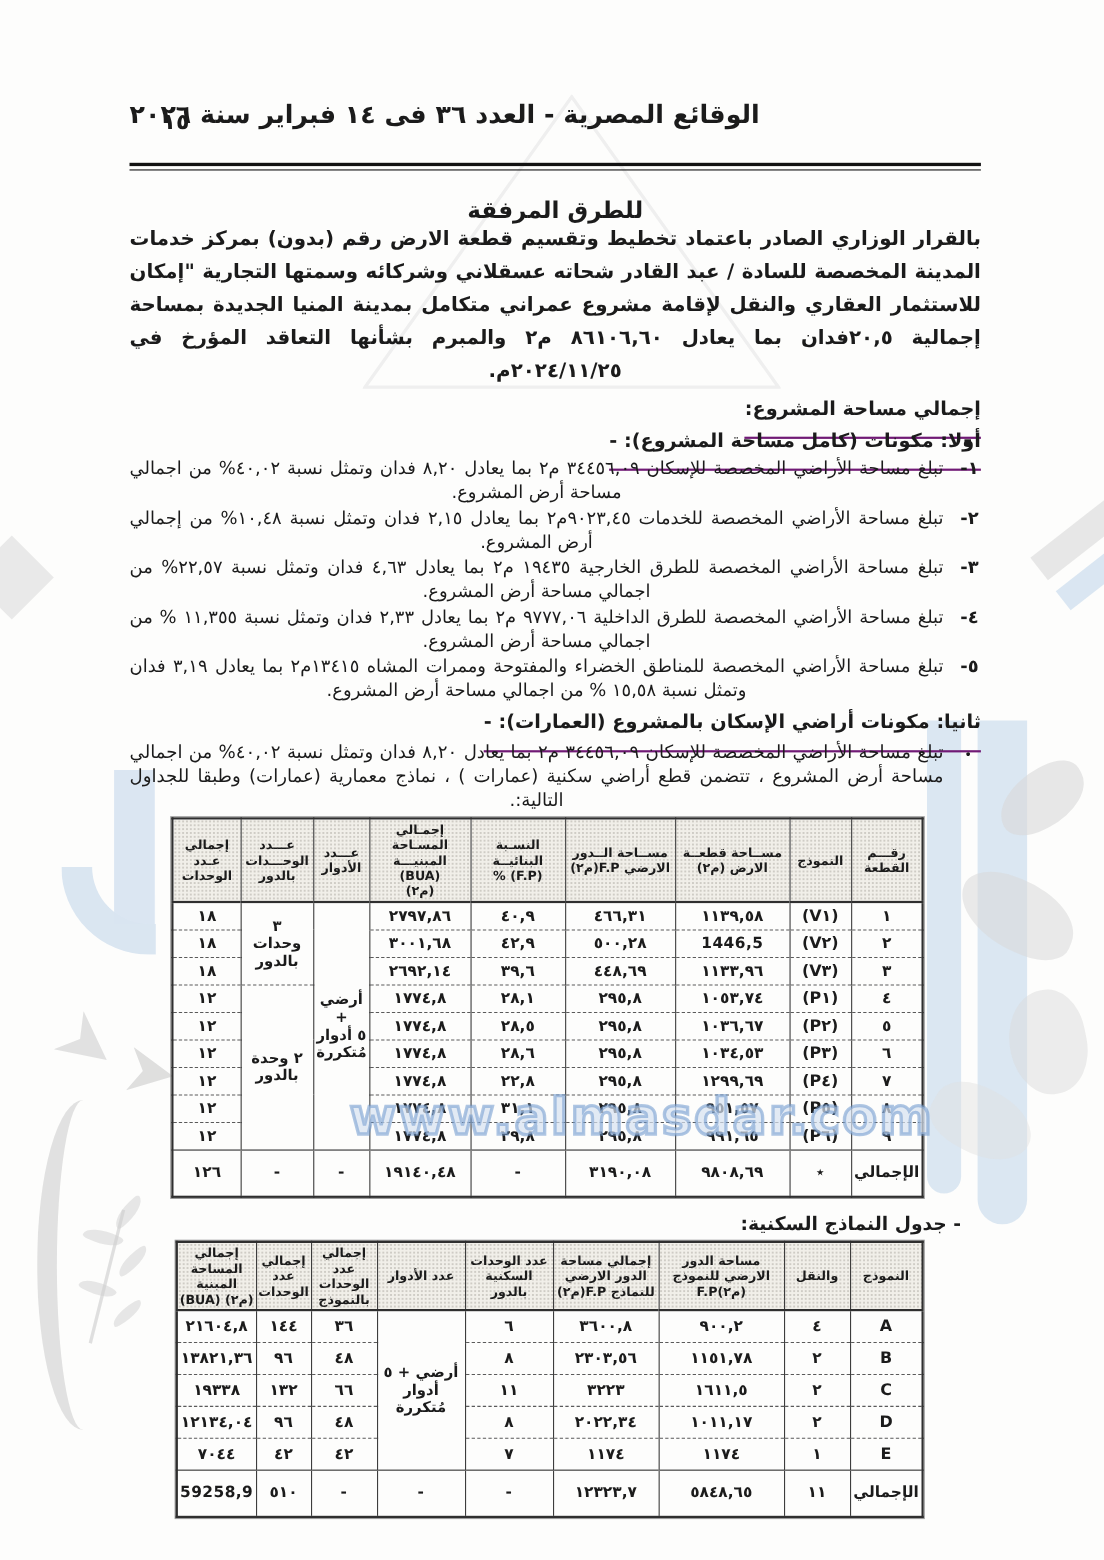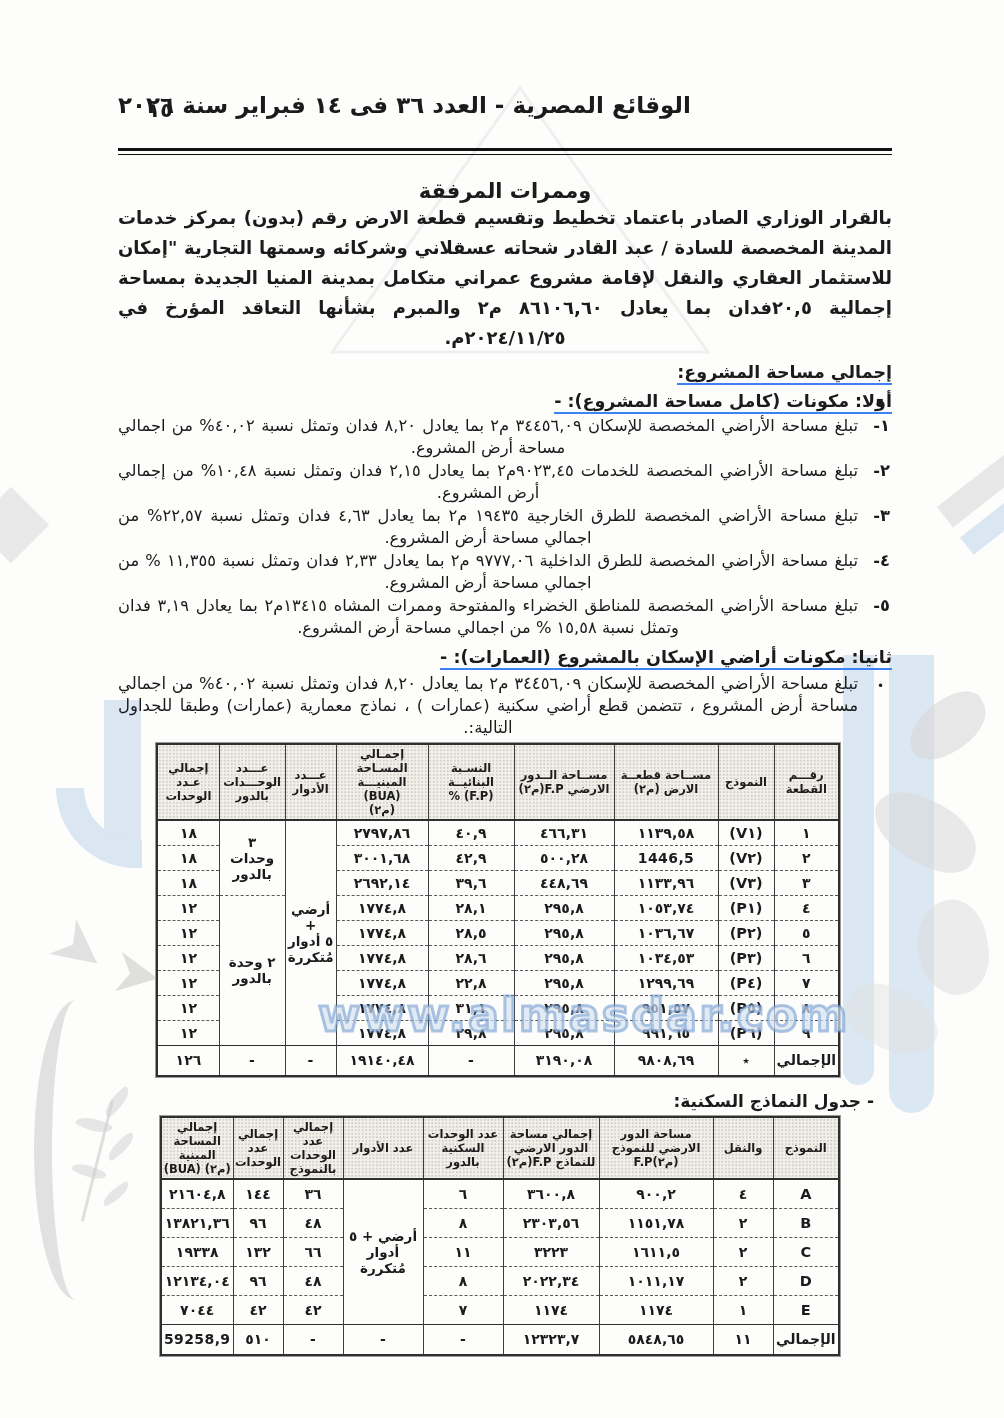--- a/index.html
+++ b/index.html
@@ -15,21 +15,21 @@
   .gz-title{text-align:left;font-size:23px;font-weight:800;padding-right:92px;letter-spacing:.3px}
   .gz-page{position:absolute;left:30px;top:6px;font-size:20px;font-weight:700}
   .rule{height:7px;border-top:3px solid #121212;border-bottom:1.5px solid #121212;margin-top:12px}
 
   .doc-title{text-align:center;font-size:21px;font-weight:800;margin-top:24px;letter-spacing:.5px}
 
   .intro{margin-top:0;font-size:18px;font-weight:700;line-height:30px;
          text-align:justify;text-align-last:center}
 
   .sec-h{font-size:17.5px;font-weight:800;margin-top:9px}
-  .sec-h .u{border-bottom:2px solid #3b82f6;padding-bottom:1px}
+  .sec-h .u{border-bottom:2px solid #701a75;padding-bottom:15px}
 
   .b-row{position:relative;padding-right:34px;margin-top:6px;font-size:16.5px;line-height:22px;
          text-align:justify;text-align-last:right}
   .b-row .b-icon{position:absolute;right:8px;top:2px;font-size:12px}
   .b-row.multi{line-height:22px;text-align-last:center}
 
   .items{margin-top:4px}
   .item{position:relative;padding-right:34px;font-size:16.3px;line-height:21.5px;margin-top:2px;
         text-align:justify;text-align-last:center}
   .item .num{position:absolute;right:2px;top:0;font-weight:700}
@@ -46,21 +46,21 @@
      background-image:radial-gradient(rgba(70,65,55,.20) .7px,transparent .8px);
      background-size:3.5px 3.5px}
   td{font-size:14px;font-weight:700;letter-spacing:.4px;padding:0 2px;
      border-left:1.4px solid #3d3d3d;border-right:1.4px solid #3d3d3d;
      border-top:1px dashed #5a5a5a;border-bottom:1px dashed #5a5a5a}
   thead th{border-bottom:2px solid #2f2f2f}
   .t1 th{height:56px}
   .t1 td{height:25px}
   .t2 th{height:62px}
   .t2 td{height:29px}
-  tbody tr:last-child td{border-top:1.8px solid #303030;font-weight:800;height:31px}
+  tbody tr:last-child td{border-top:1.8px solid #303030;font-weight:800;height:43px}
   td.merge{font-size:13.5px;line-height:16px;font-weight:700}
   td.model{font-size:14.5px;letter-spacing:0}
 
   
   .wm{position:absolute;pointer-events:none;z-index:0}
   .wm-top-triangle{left:330px;top:86px;opacity:.8}
   .wm-slash-grey{left:928px;top:455px;width:160px;height:26px;background:#d6d6d6;transform:rotate(-38deg);opacity:.55}
   .wm-slash-blue{left:952px;top:492px;width:140px;height:22px;background:#d4e2f0;transform:rotate(-38deg);opacity:.85}
   .wm-tri-left{left:-16px;top:498px;width:54px;height:54px;background:#d8d8d8;transform:rotate(45deg);opacity:.55}
   .wm-bar1{left:843px;top:655px;width:31px;height:430px;background:#d7e4f1;border-radius:0 0 22px 22px;opacity:.9}
@@ -116,21 +116,21 @@
 <div class="wm wm-url">www.almasdar.com</div>
 
 <div class="content">
 
   <div class="gz-header">
     <div class="gz-title">الوقائع المصرية - العدد ٣٦ فى ١٤ فبراير سنة ٢٠٢٦</div>
     <div class="gz-page">١٥</div>
   </div>
   <div class="rule"></div>
 
-  <div class="doc-title">وممرات المرفقة</div>
+  <div class="doc-title">للطرق المرفقة</div>
 
   <p class="intro">بالقرار الوزاري الصادر باعتماد تخطيط وتقسيم قطعة الارض رقم (بدون) بمركز خدمات المدينة المخصصة للسادة / عبد القادر شحاته عسقلاني وشركائه وسمتها التجارية "إمكان للاستثمار العقاري والنقل لإقامة مشروع عمراني متكامل بمدينة المنيا الجديدة بمساحة إجمالية ٢٠,٥فدان بما يعادل ٨٦١٠٦,٦٠ م٢ والمبرم بشأنها التعاقد المؤرخ في ٢٠٢٤/١١/٢٥م.</p>
 
   <div class="sec-h">
     <span class="u">إجمالي مساحة المشروع:</span>
   </div>
   <div class="b-row">
     <span class="b-icon">▪</span>
   </div>
 

